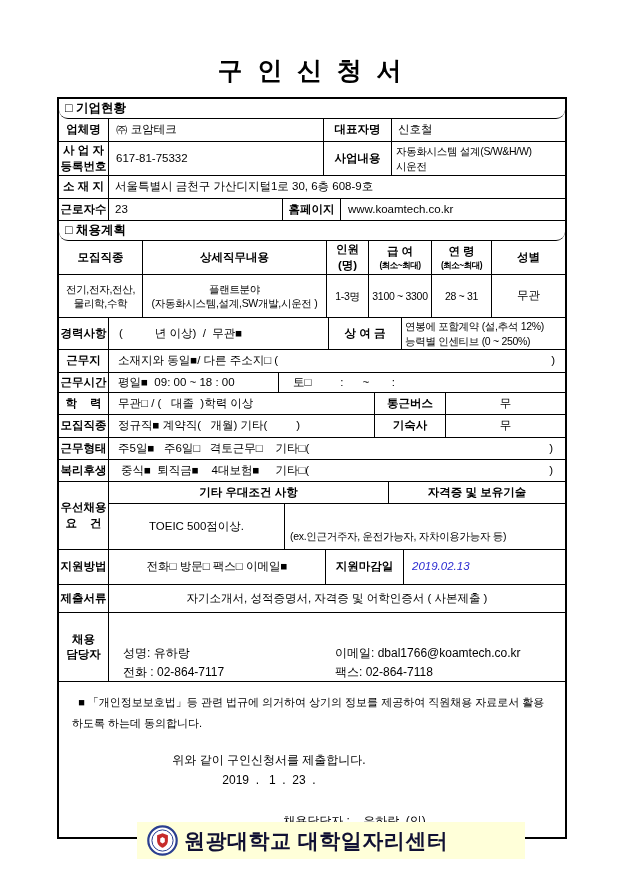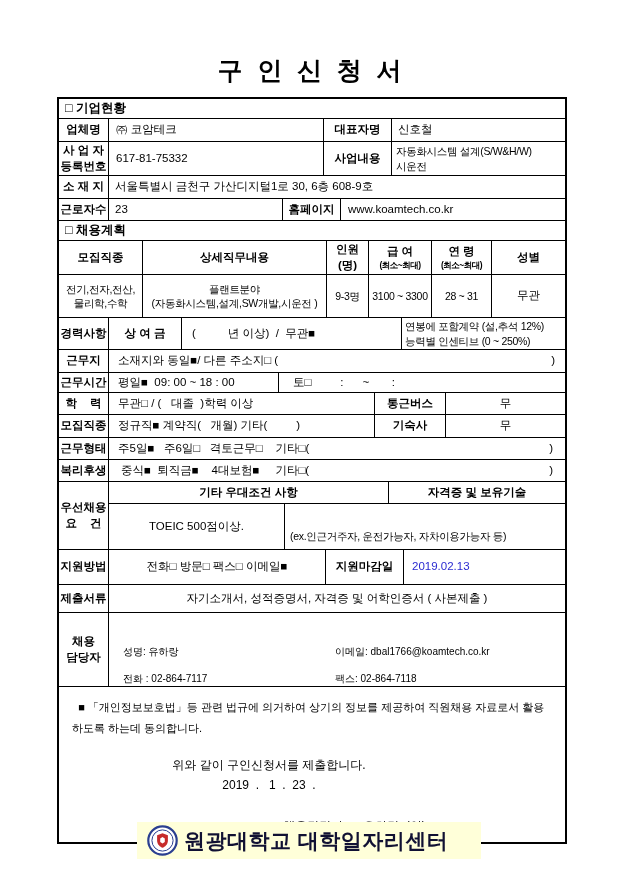--- a/index.html
+++ b/index.html
@@ -23,35 +23,35 @@
   .cell {
     border-right:1px solid #000;
     display:flex; align-items:center; justify-content:center;
     text-align:center; font-size:11.5px; line-height:1.35;
     padding:1px 3px; white-space:pre-wrap; overflow:visible;
   }
   .cell:last-child { border-right:none; }
   .label { font-weight:bold; padding:1px 1px; }
   .left { justify-content:flex-start; text-align:left; }
   .between { justify-content:space-between; text-align:left; }
-  .sec-row { min-height:20px; }
+  .sec-row { min-height:20px;border-radius:9px; }
   .sec-cell { font-weight:bold; font-size:12.5px; justify-content:flex-start; text-align:left; padding-left:6px; flex:1; }
   .col-lab { flex:0 0 50px; }
   .small { font-size:10.5px; letter-spacing:-0.3px; }
   .tiny { font-size:8.5px; letter-spacing:-0.5px; display:block; }
   .hsub { flex-direction:column; }
-  .blue { color:#2a2ad0; justify-content:flex-start; text-align:left; padding-left:8px; }
-  .contact-grid { flex:1; display:grid; grid-template-columns:212px 1fr; row-gap:13px; align-content:center; padding-left:14px; font-size:10px; text-align:left;margin-top:32px; }
+  .blue { color:#2a2ad0; justify-content:flex-start; text-align:left; padding-left:8px;font-style:italic; }
+  .contact-grid { flex:1; display:grid; grid-template-columns:212px 1fr; row-gap:2px; align-content:center; padding-left:14px; font-size:12px; text-align:left;margin-top:32px; }
   .bottom-box { display:block; padding-top:8px; min-height:155px; }
   .consent { font-size:11px; line-height:1.9; padding:2px 10px 0 13px; white-space:pre-wrap; }
   .center-line { width:420px; text-align:center; font-size:12px; margin-top:18px; white-space:pre-wrap; }
   .date-line { width:420px; text-align:center; font-size:12px; margin-top:4px; white-space:pre-wrap; }
   .sign-line { width:100%; text-align:center; padding-left:85px; font-size:12px; margin-top:26px; white-space:pre-wrap; }
   .logo-bar {
-    position:absolute; left:137px; top:822px; width:344px; height:37px;
+    position:absolute; left:137px; top:822px; width:388px; height:37px;
     background:#ffffd9; display:flex; align-items:center; padding-left:10px;
   }
   .logo-text { font-size:21px; font-weight:bold; color:#111133; letter-spacing:0.5px; margin-left:6px; white-space:nowrap; }
   .emblem { width:31px; height:31px; flex:0 0 31px; }
 </style>
 </head>
 <body>
 
 <div class="title">구 인 신 청 서</div>
 
@@ -109,30 +109,30 @@
       <span class="tiny">(최소~최대)</span>
     </div>
     <div class="cell label" style="flex:1">성별</div>
   </div>
 
   <div class="row" style="min-height:43px">
     <div class="cell small" style="flex:0 0 84px">전기,전자,전산,
 물리학,수학</div>
     <div class="cell small" style="flex:0 0 184px">플랜트분야
 (자동화시스템,설계,SW개발,시운전 )</div>
-    <div class="cell small" style="flex:0 0 42px">9-3명</div>
+    <div class="cell small" style="flex:0 0 42px">1-3명</div>
     <div class="cell small" style="flex:0 0 63px">3100 ~ 3300</div>
     <div class="cell small" style="flex:0 0 60px">28 ~ 31</div>
     <div class="cell" style="flex:1">무관</div>
   </div>
 
   <div class="row" style="min-height:32px">
     <div class="cell label col-lab">경력사항</div>
+    <div class="cell left" style="flex:0 0 220px; padding-left:10px">(          년 이상)  /  무관■</div>
     <div class="cell label" style="flex:0 0 73px">상 여 금</div>
-    <div class="cell left" style="flex:0 0 220px; padding-left:10px">(          년 이상)  /  무관■</div>
     <div class="cell left small" style="flex:1; padding-left:3px">연봉에 포함계약 (설,추석 12%)
 능력별 인센티브 (0 ~ 250%)</div>
   </div>
 
   <div class="row" style="min-height:23px">
     <div class="cell label col-lab">근무지</div>
     <div class="cell between" style="flex:1; padding-left:9px; padding-right:10px">
       <span>소재지와 동일■/ 다른 주소지□ (</span>
       <span>)</span>
     </div>

